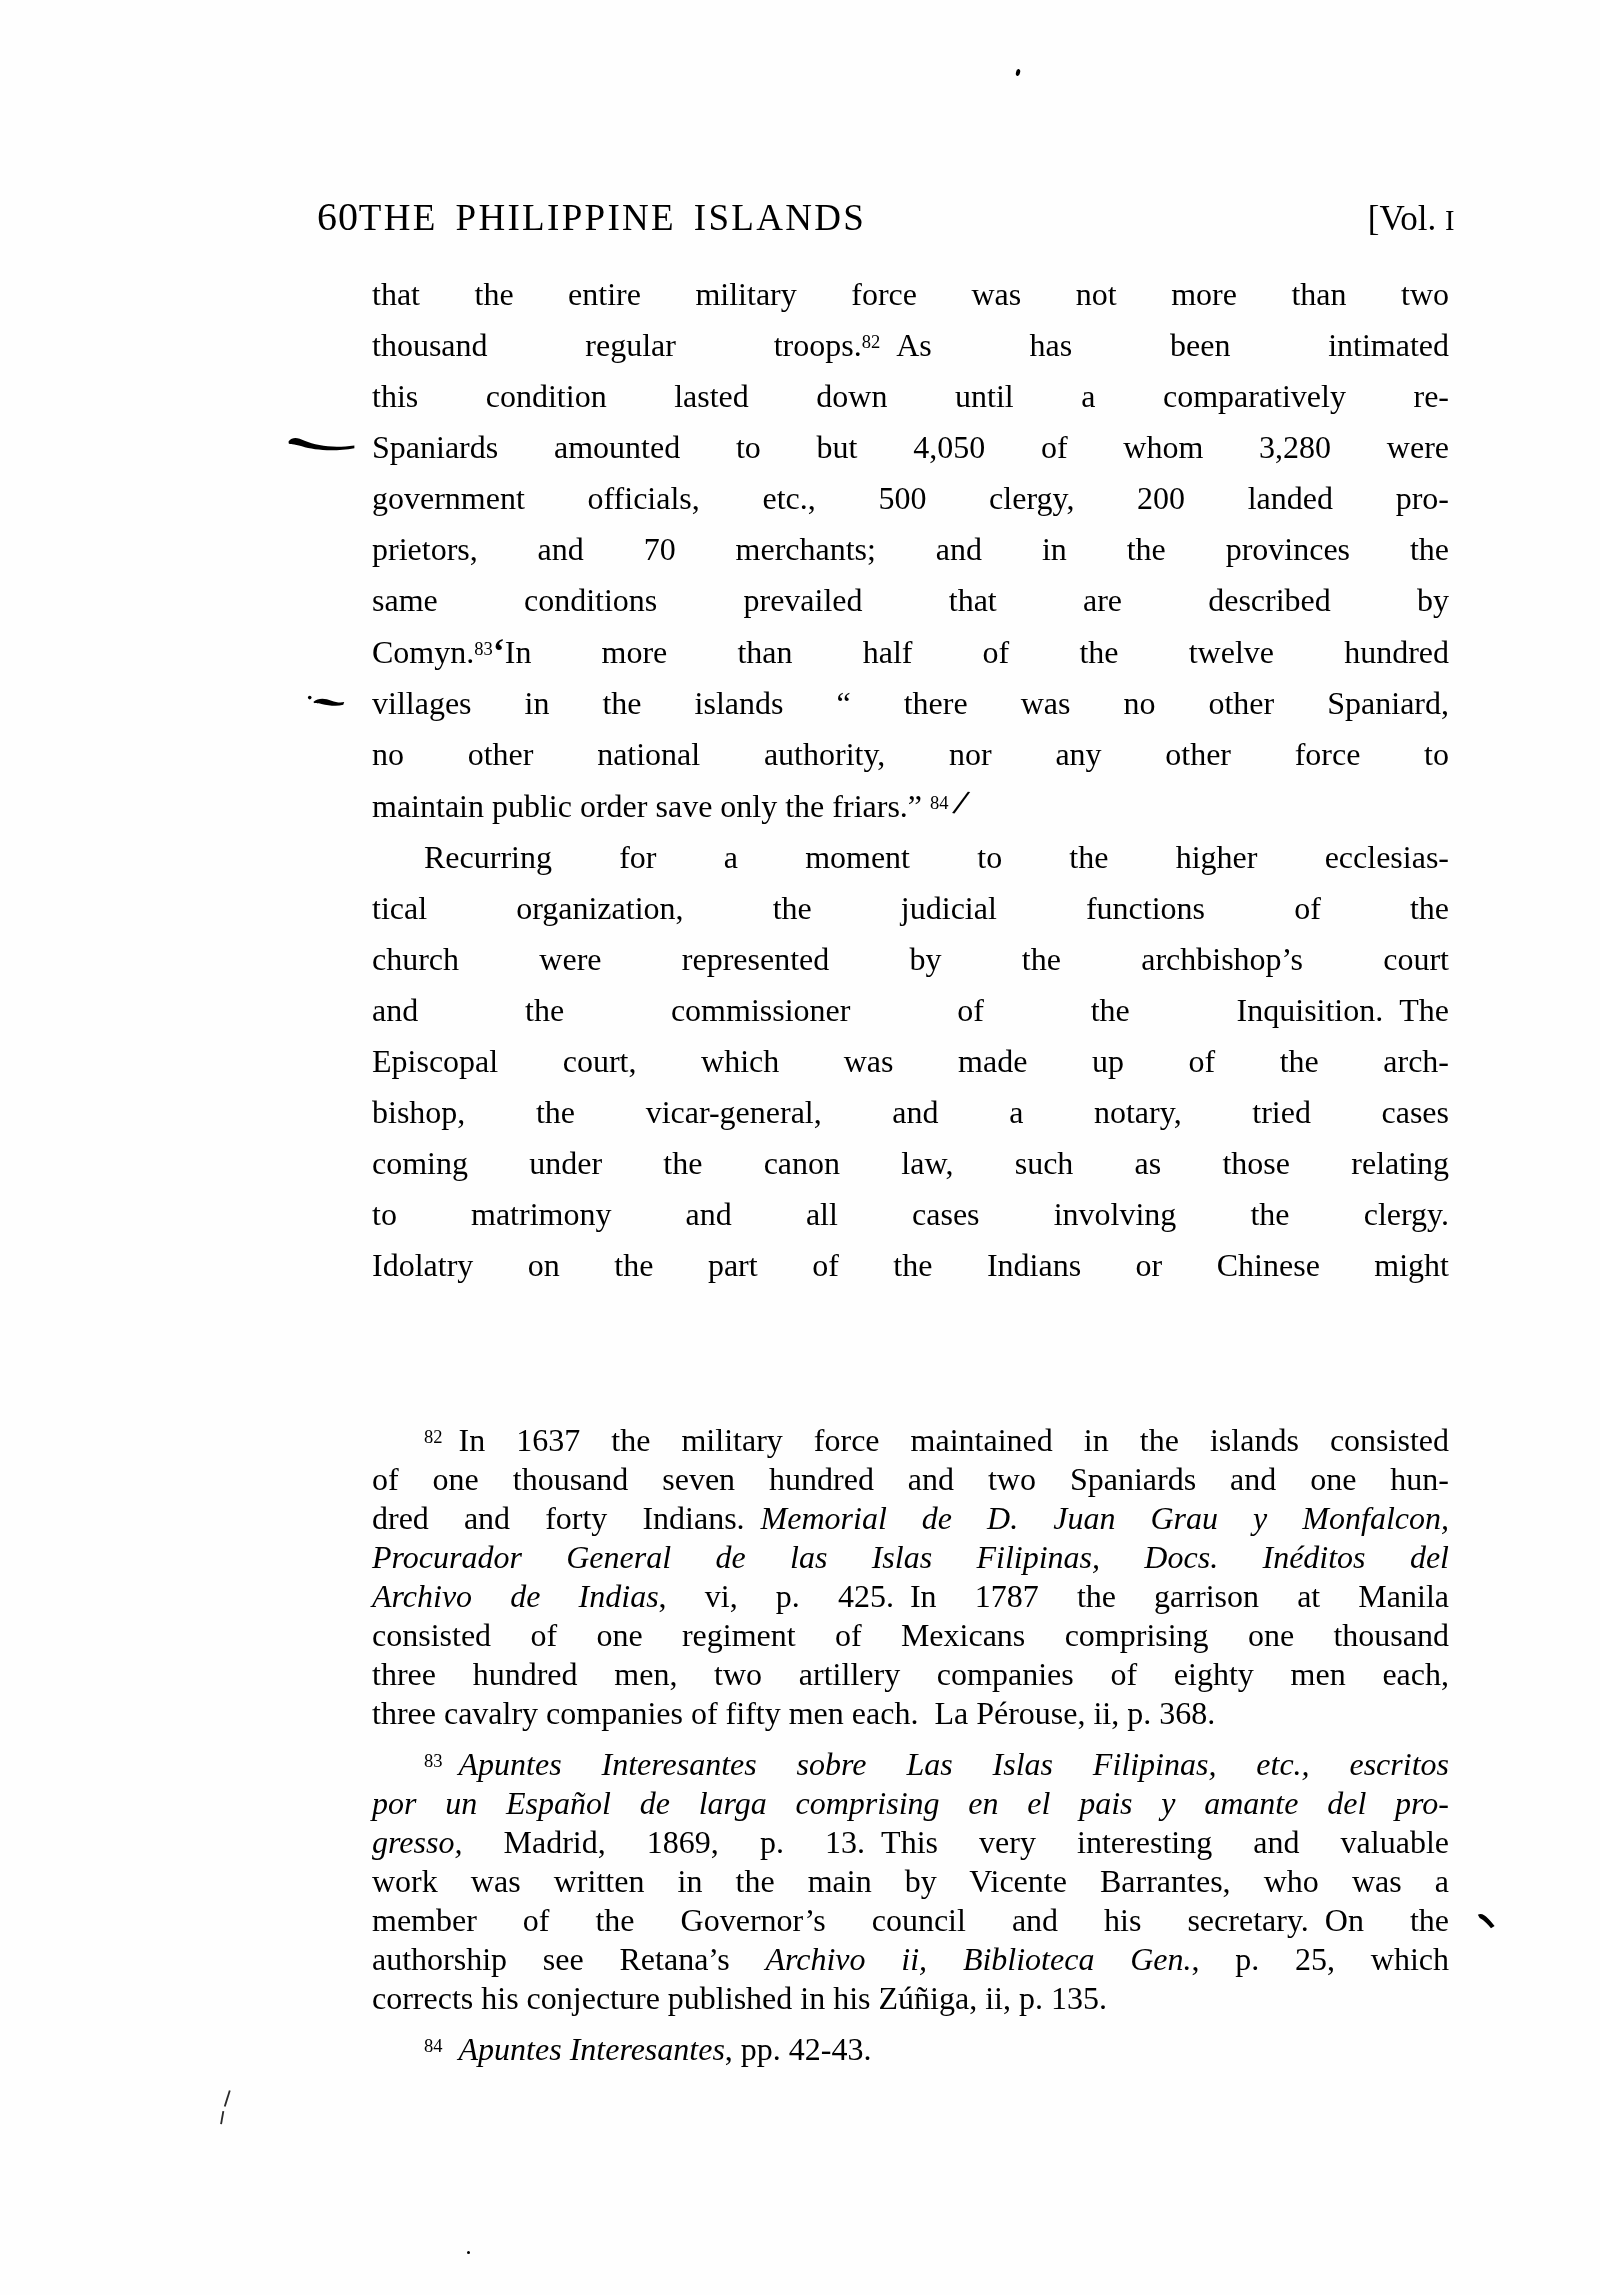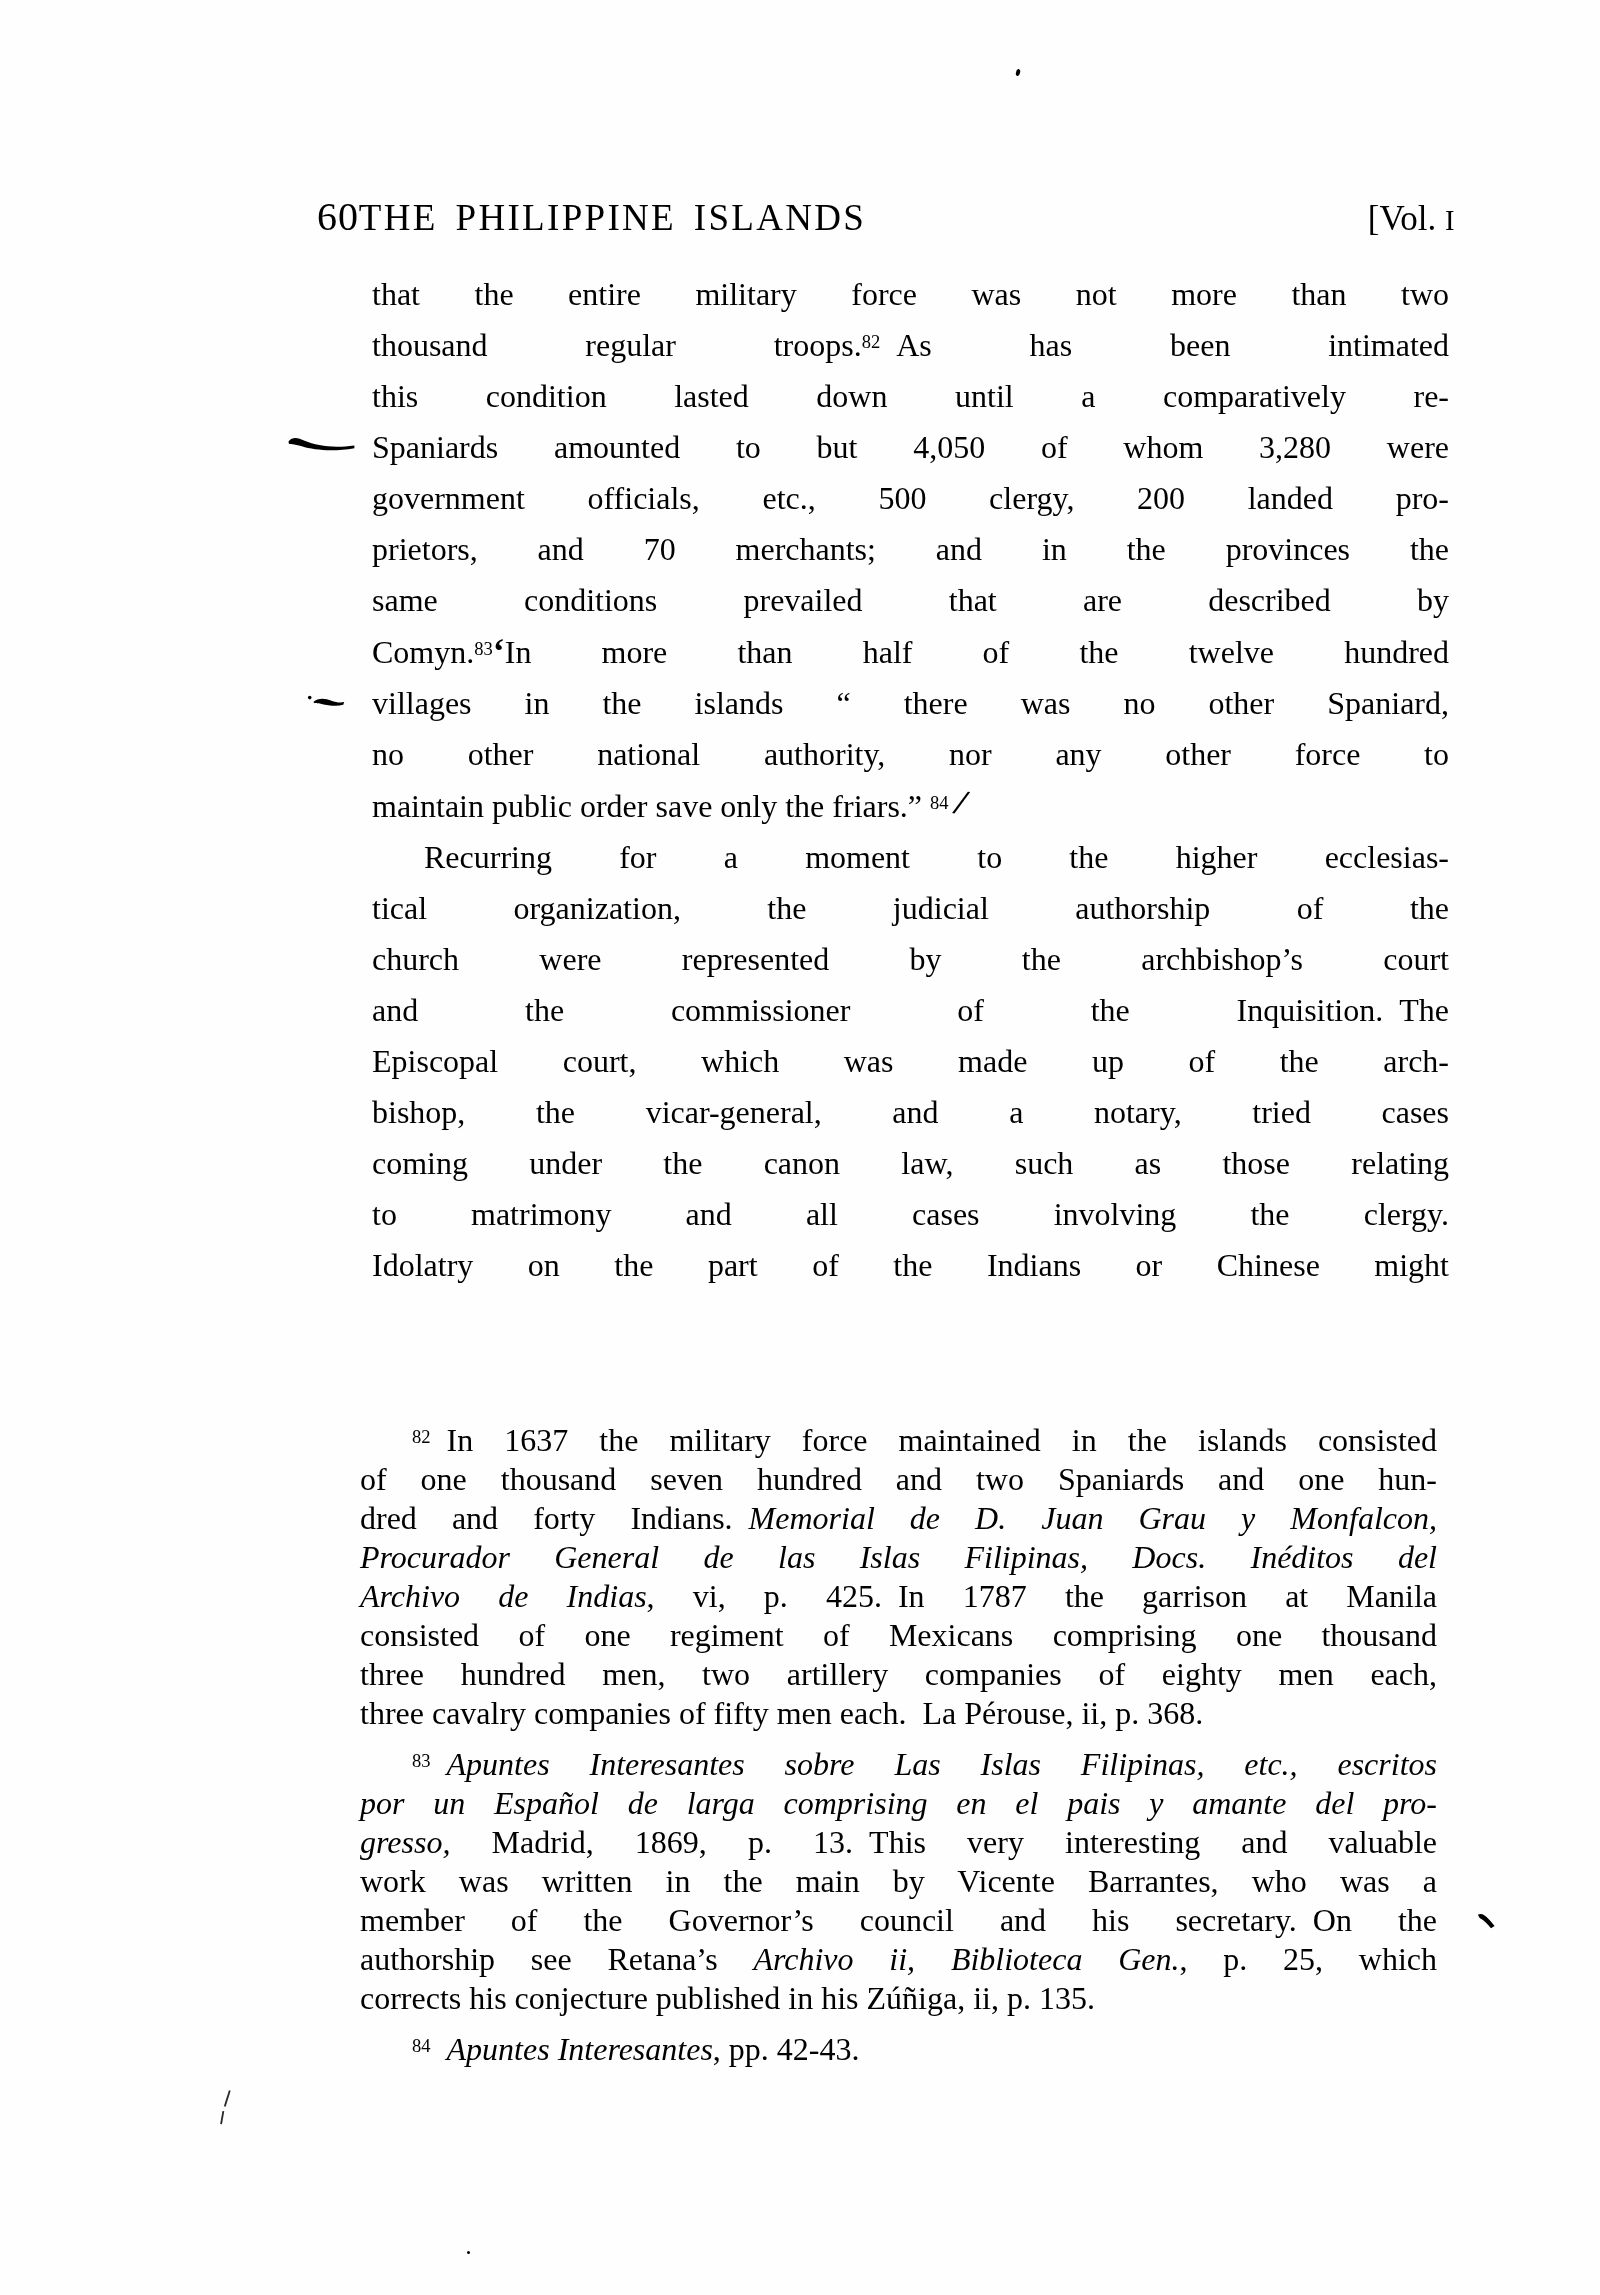--- a/index.html
+++ b/index.html
@@ -4,21 +4,21 @@
 <style>
   html,body{margin:0;padding:0;background:#ffffff;}
   .page{position:relative;width:1600px;height:2488px;background:#fefefe;color:#000;
         font-family:"Liberation Serif","DejaVu Serif",serif;overflow:hidden;}
   .header{position:absolute;left:317px;top:171px;width:1138px;display:flex;align-items:baseline;}
   .page-number{font-size:40px;letter-spacing:0.9px;}
   .running-title{flex:1;text-align:left;font-size:37px;letter-spacing:2.3px;word-spacing:6.4px;}
   .volume-label{font-size:35px;margin-top:28px;}
   .volume-label .numeral{font-size:28.5px;letter-spacing:0.5px;}
   .body-text{position:absolute;left:372px;top:269px;width:1077px;font-size:32px;line-height:51px;}
-  .footnotes{position:absolute;left:360px;top:1421px;width:1077px;font-size:32px;line-height:39px;}
+  .footnotes{position:absolute;left:372px;top:1421px;width:1077px;font-size:32px;line-height:39px;}
   .footnote{margin-bottom:12px;}
   .line{text-align:justify;text-align-last:justify;}
   .line.last{text-align-last:left;}
   .line.indent{text-indent:52px;}
   .sup{font-size:58%;position:relative;top:-0.42em;line-height:0;}
   .it{font-style:italic;}
   .rm{font-style:normal;}
   .pen-apostrophe{font-weight:bold;font-size:1.12em;}
   .pen-slash{font-style:italic;display:inline-block;transform:rotate(9deg) translateY(-3.7px);font-size:1.1em;font-weight:bold;padding-left:6.4px;}
   .mark{position:absolute;}
@@ -44,21 +44,21 @@
         <div class="line"><span class="rm">government officials, etc., 500 clergy, 200 landed pro-</span></div>
         <div class="line"><span class="rm">prietors, and 70 merchants; and in the provinces the</span></div>
         <div class="line"><span class="rm">same conditions prevailed that are described by</span></div>
         <div class="line"><span class="rm">Comyn.</span><span class="sup">83</span><span class="pen-apostrophe">‘</span><span class="rm">In more than half of the twelve hundred</span></div>
         <div class="line"><span class="rm">villages in the islands “ there was no other Spaniard,</span></div>
         <div class="line"><span class="rm">no other national authority, nor any other force to</span></div>
         <div class="line last"><span class="rm">maintain public order save only the friars.” </span><span class="sup">84</span><span class="pen-slash">/</span></div>
       </div>
       <div class="paragraph">
         <div class="line indent"><span class="rm">Recurring for a moment to the higher ecclesias-</span></div>
-        <div class="line"><span class="rm">tical organization, the judicial authorship of the</span></div>
+        <div class="line"><span class="rm">tical organization, the judicial functions of the</span></div>
         <div class="line"><span class="rm">church were represented by the archbishop’s court</span></div>
         <div class="line"><span class="rm">and the commissioner of the Inquisition. The</span></div>
         <div class="line"><span class="rm">Episcopal court, which was made up of the arch-</span></div>
         <div class="line"><span class="rm">bishop, the vicar-general, and a notary, tried cases</span></div>
         <div class="line"><span class="rm">coming under the canon law, such as those relating</span></div>
         <div class="line"><span class="rm">to matrimony and all cases involving the clergy.</span></div>
         <div class="line"><span class="rm">Idolatry on the part of the Indians or Chinese might</span></div>
       </div>
     </div>
 

